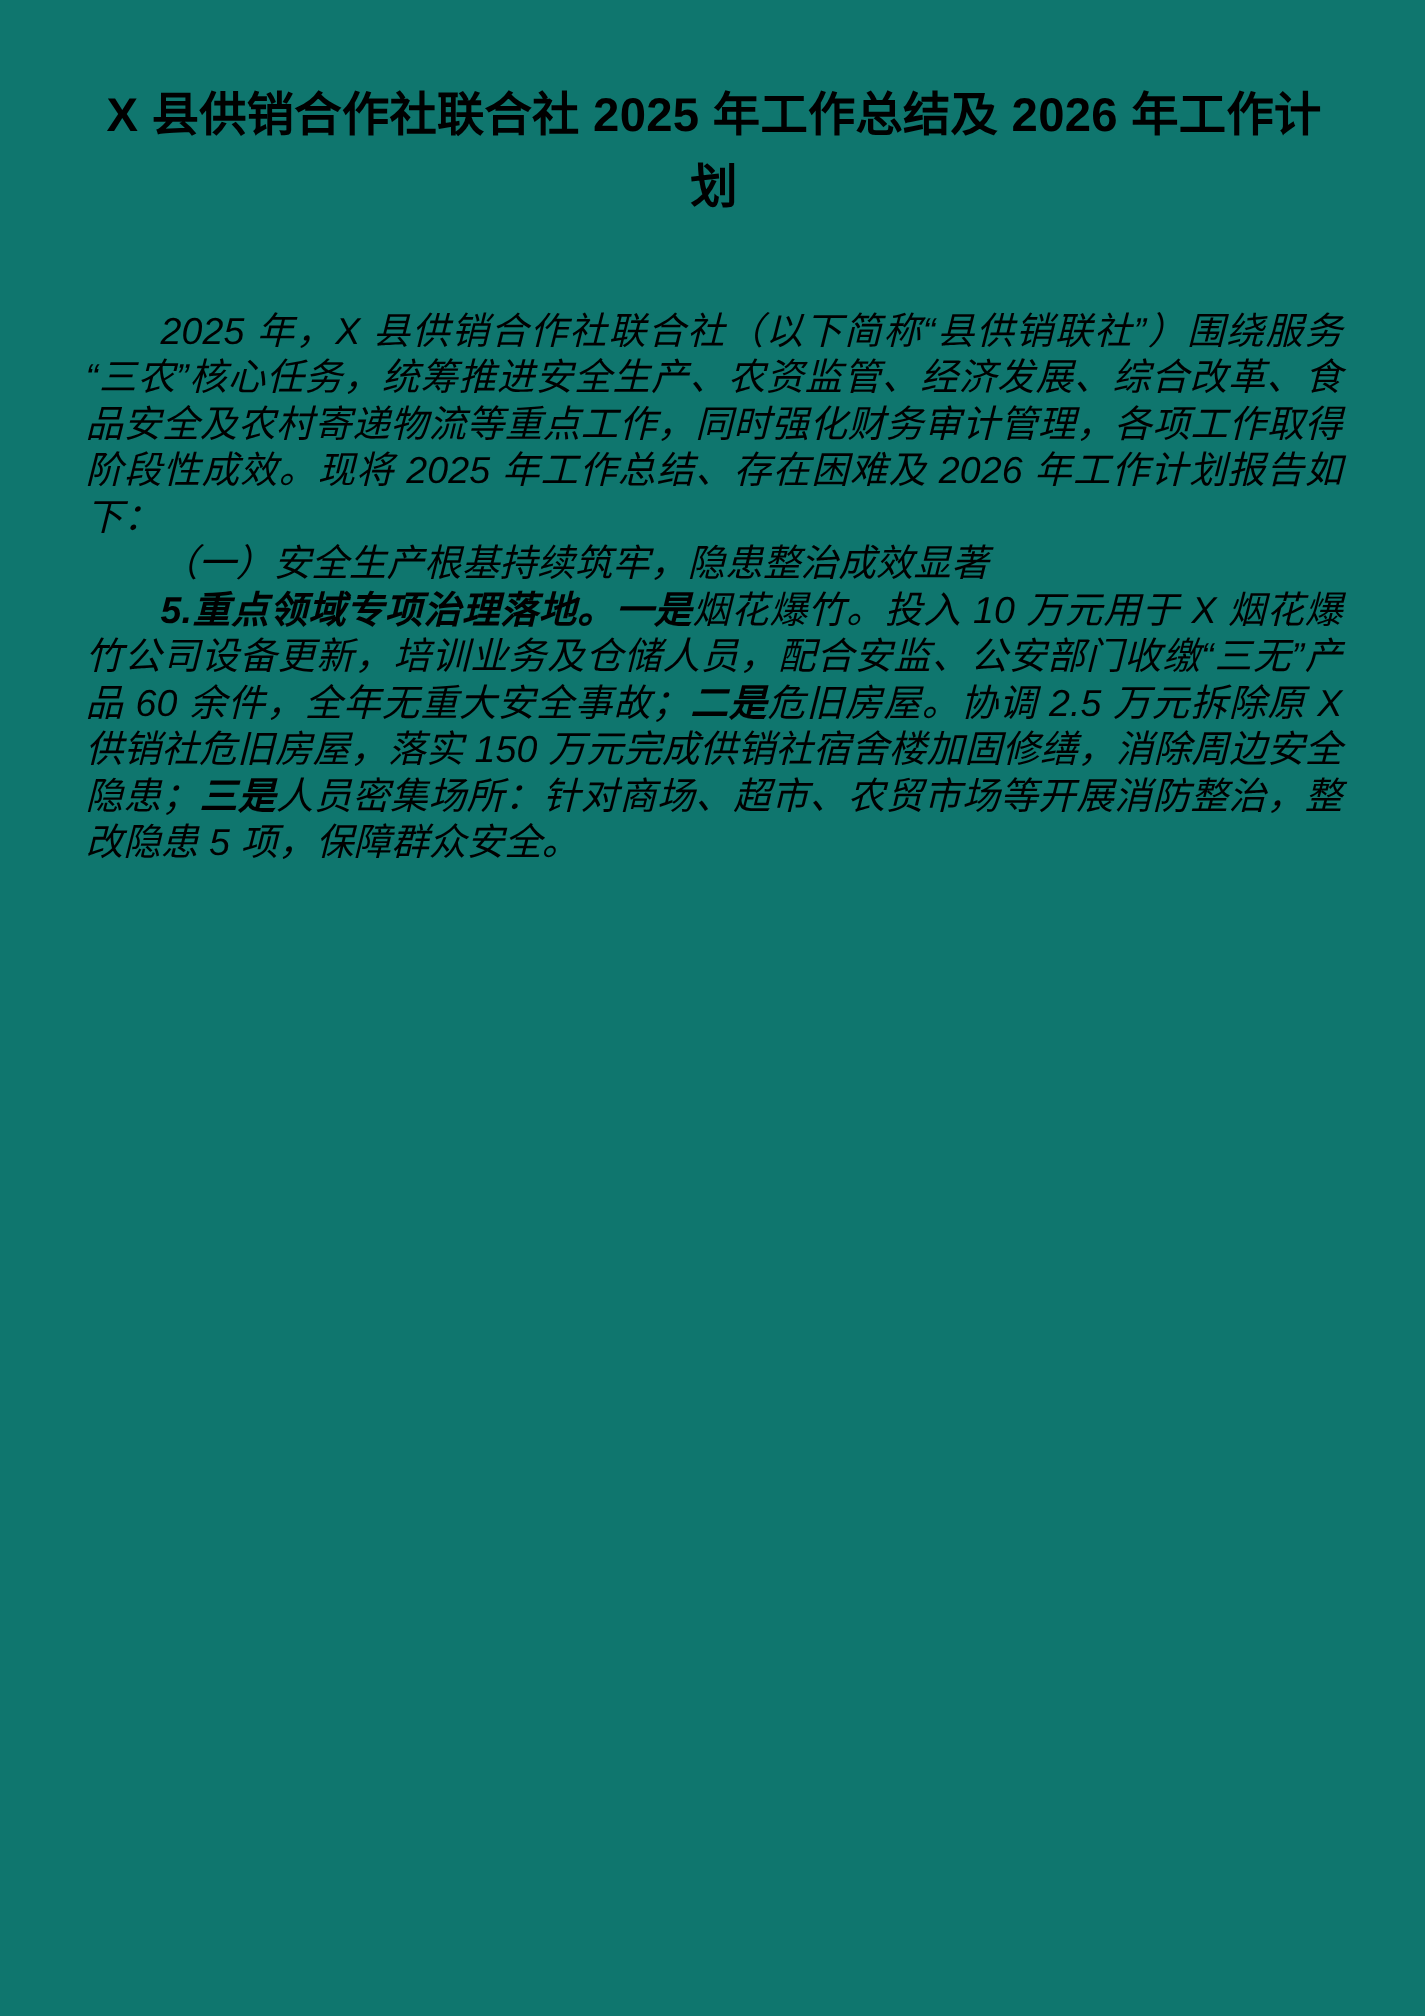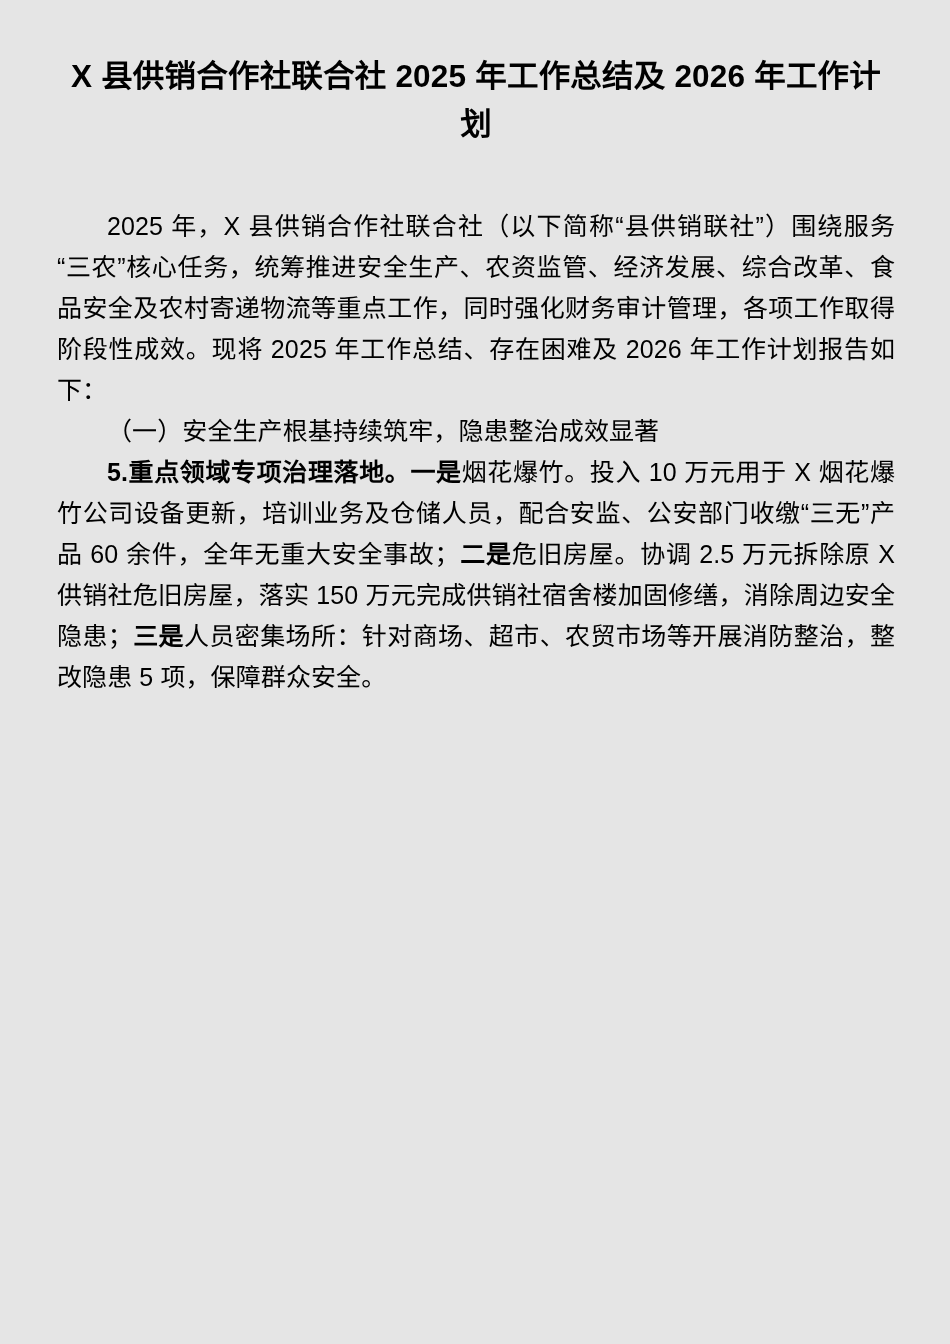--- a/index.html
+++ b/index.html
@@ -10,21 +10,21 @@
   }
   body {
     font-family: "Liberation Sans", "DejaVu Sans", sans-serif;
     color: #000000;
     -webkit-font-smoothing: antialiased;
   }
   .page {
     position: relative;
     width: 950px;
     height: 1344px;
-    background: #e5e5e5;
+    background: #0f766e;
     box-sizing: border-box;
     overflow: hidden;
   }
   .content {
     position: absolute;
     left: 57px;
     top: 52px;
     width: 838px;
   }
   .doc-title {
@@ -35,28 +35,29 @@
     letter-spacing: 0.2px;
     margin: 0 0 0 0;
     padding: 0;
     word-break: break-all;
   }
   .spacer-after-title {
     height: 58px;
   }
   p.body-para {
     font-size: 25px;
-    line-height: 41px;
+    line-height: 31px;
     margin: 0;
     padding: 0;
     text-align: justify;
     text-justify: inter-ideograph;
     text-align-last: left;
     word-break: break-all;
     letter-spacing: 0.1px;
+    font-style: italic;
   }
   p.indent2 {
     text-indent: 50px;
   }
   b, .bold {
     font-weight: bold;
   }
 </style>
 </head>
 <body>

